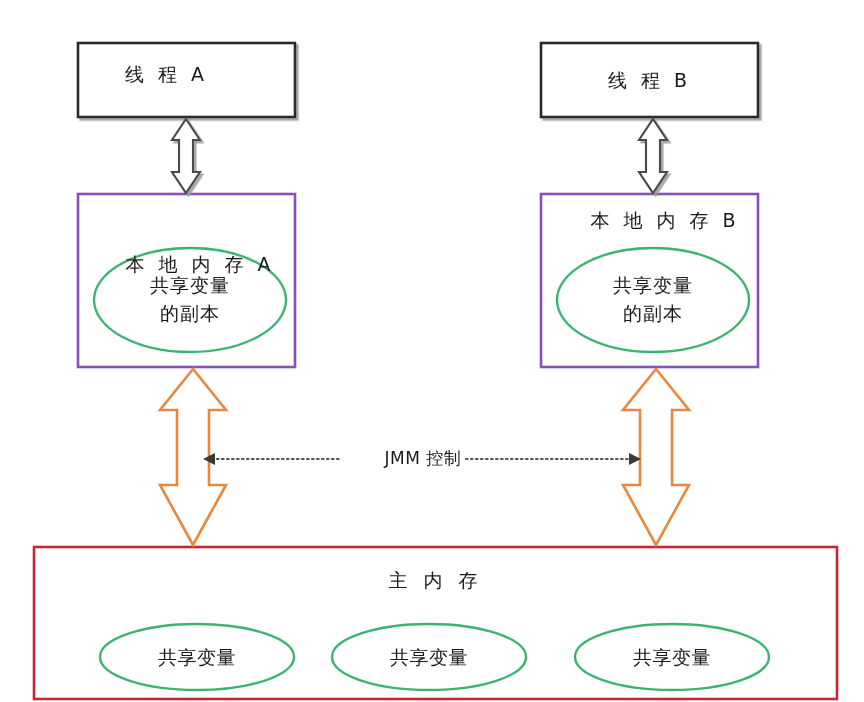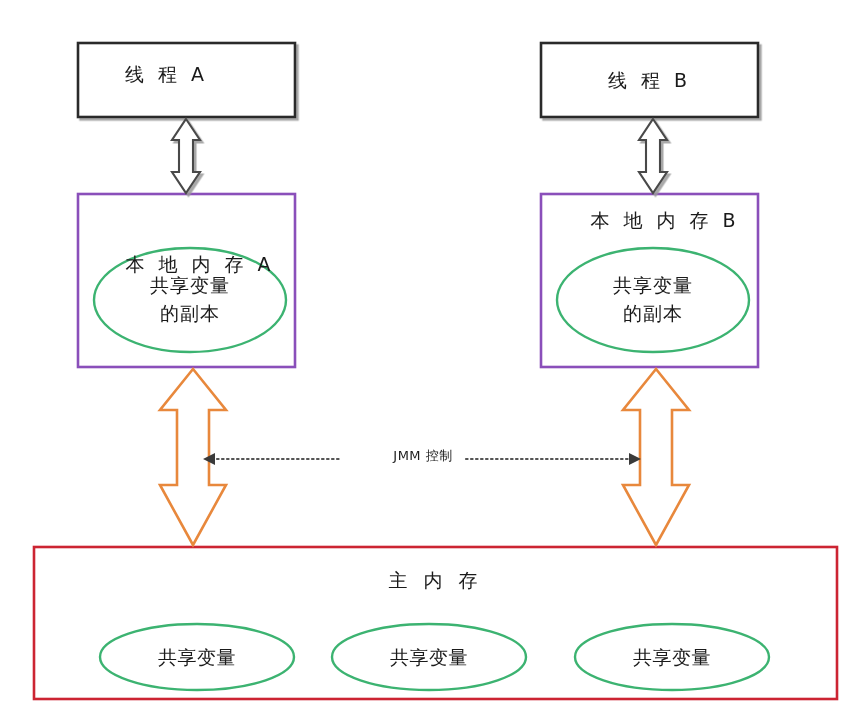--- a/index.html
+++ b/index.html
@@ -41,21 +41,21 @@
     font-size: 19px;
     letter-spacing: 1px;
     font-weight: 500;
   }
   .ellipse-label-1 {
     font-size: 19px;
     letter-spacing: 0.5px;
     font-weight: 500;
   }
   .jmm-label {
-    font-size: 13px;
+    font-size: 17px;
     letter-spacing: 0.5px;
     font-weight: 500;
   }
   .main-title {
     font-size: 19px;
     letter-spacing: 5px;
     font-weight: 500;
     text-align: center;
   }
 </style>

